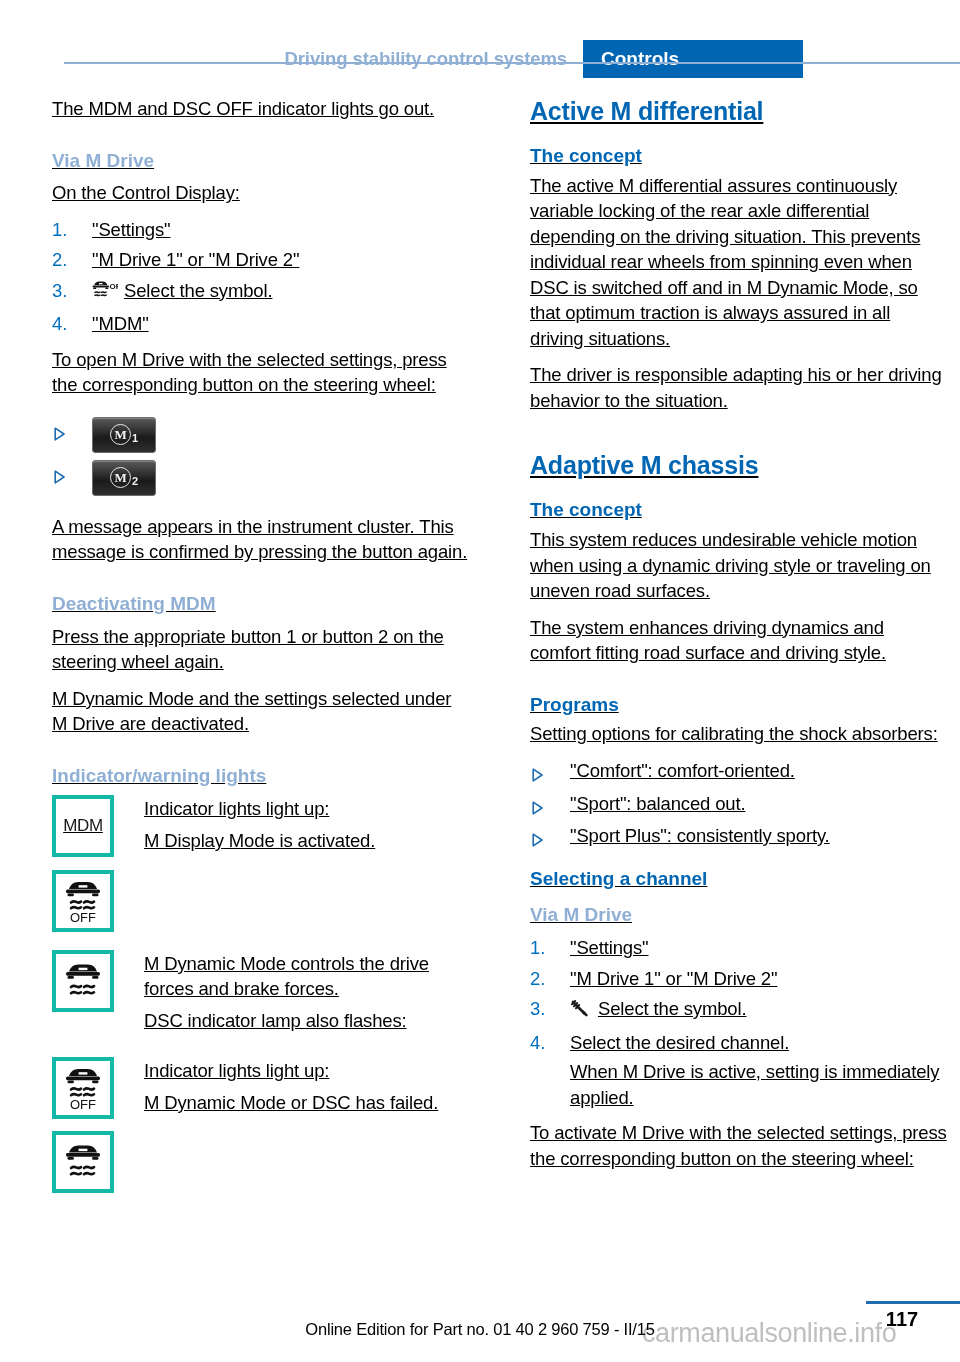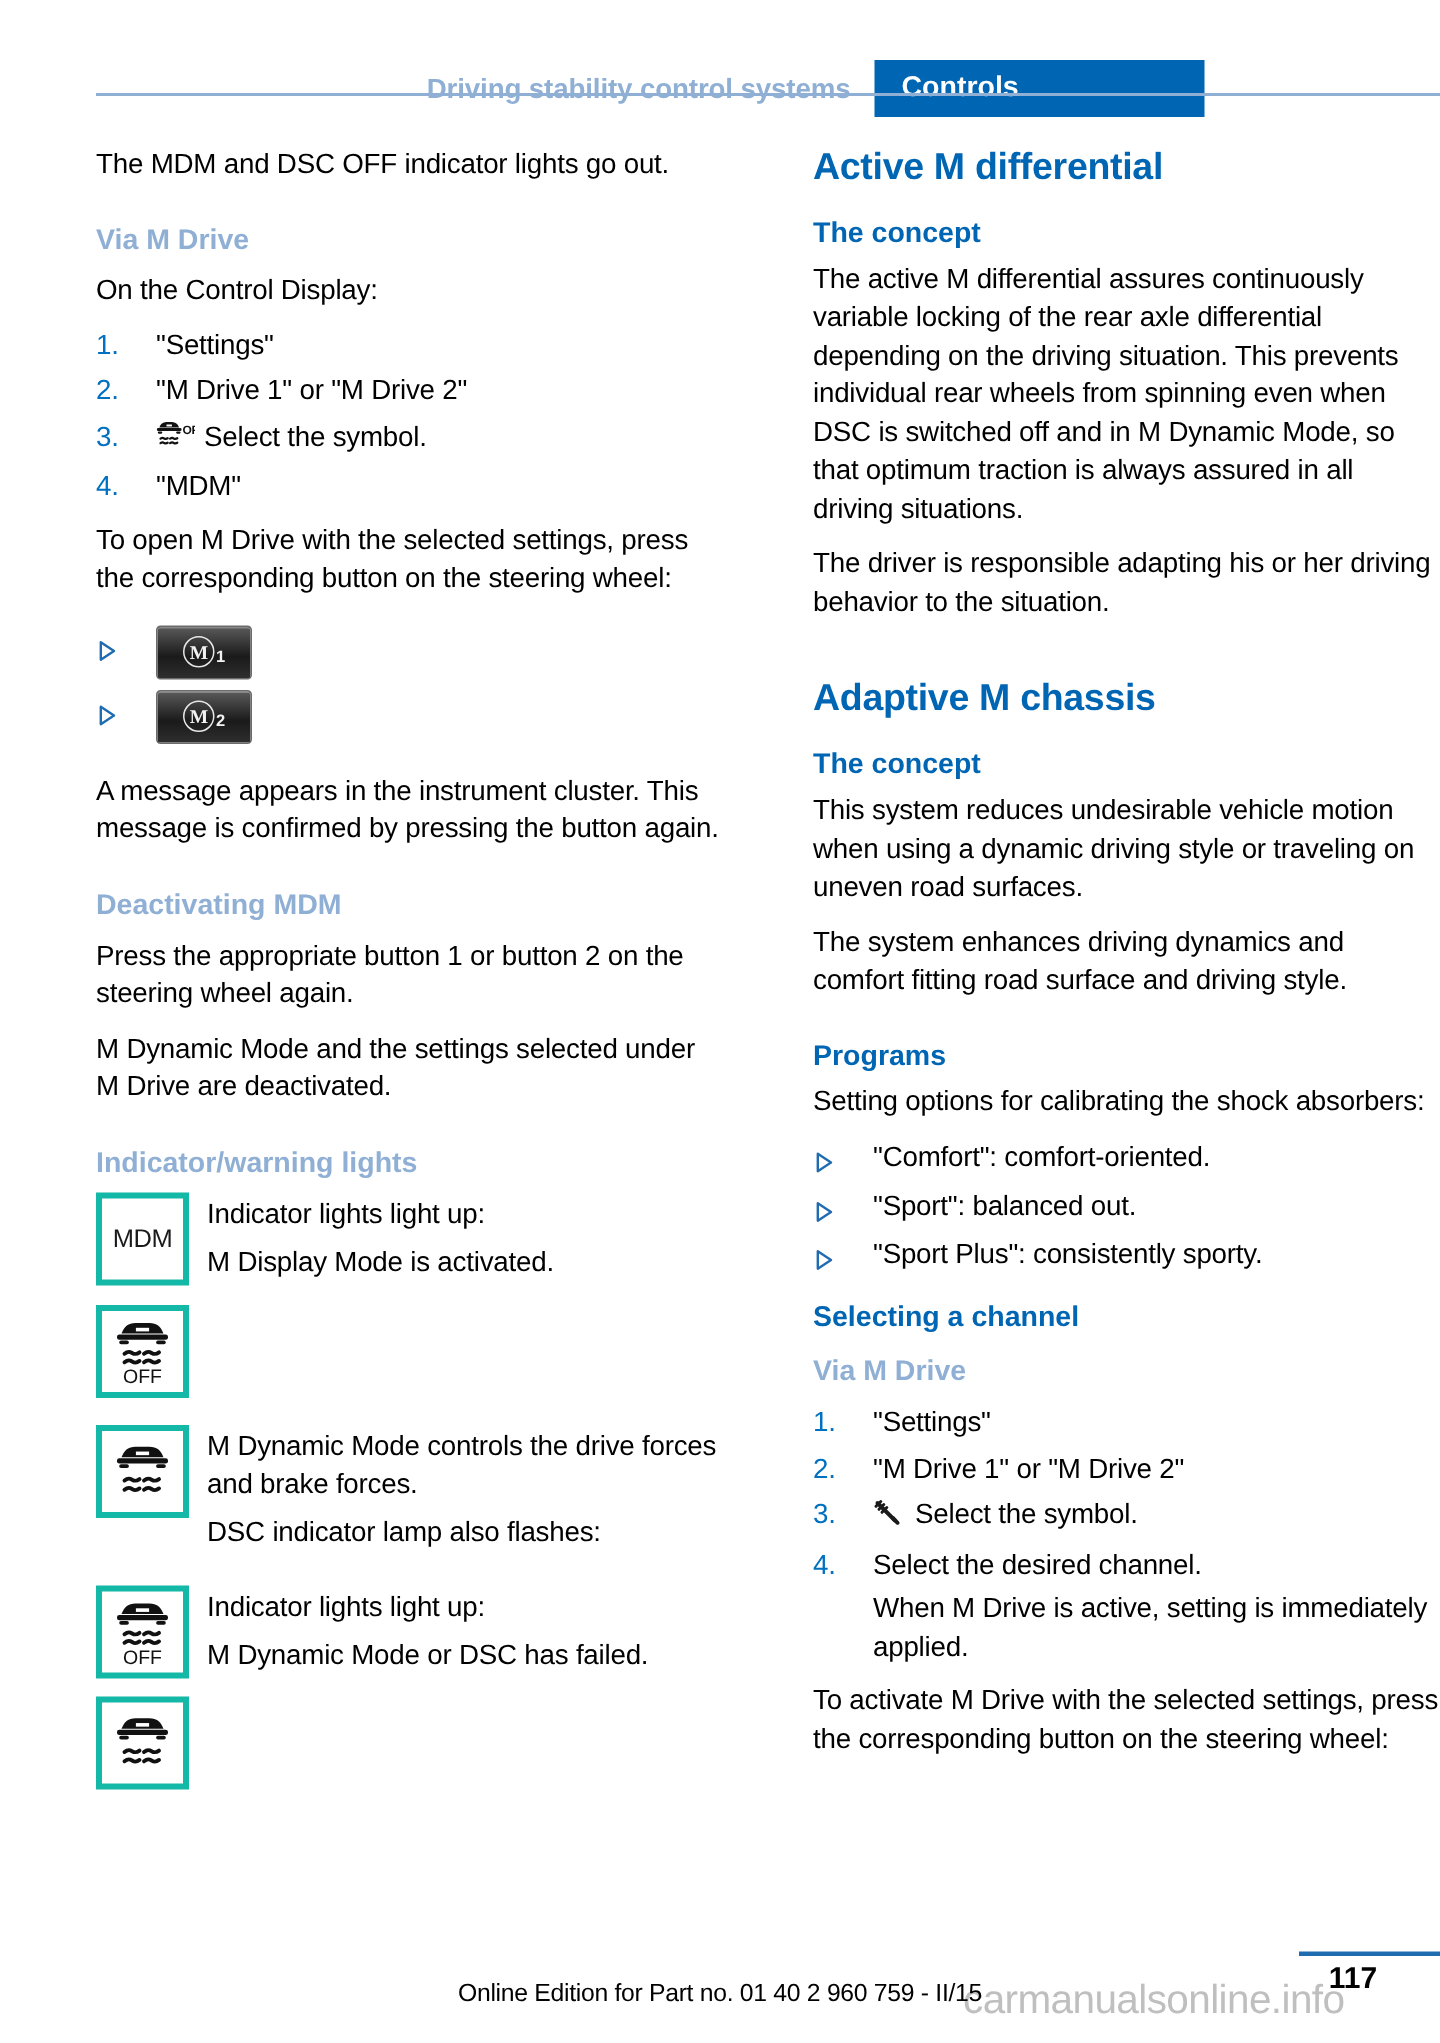--- a/index.html
+++ b/index.html
@@ -56,24 +56,25 @@
     left: 64px;
     width: 896px;
     height: 2px;
     background: #8fafd4;
   }
 
   
   .columns {
     position: absolute;
     top: 96px;
-    left: 64px;
+    left: 52px;
     width: 896px;
     display: flex;
     gap: 60px;
+    text-decoration: underline;
   }
   .col {
     width: 422px;
   }
 
   
   h1.sect-title {
     color: #0066b3;
     font-size: 25px;
     font-weight: bold;
@@ -214,21 +215,21 @@
     height: 62px;
     border: 4px solid #14b8a6;
     box-sizing: border-box;
     flex: 0 0 62px;
     display: flex;
     align-items: center;
     justify-content: center;
     background: #ffffff;
   }
   .ind-text {
-    margin-left: 12px;
+    margin-left: 30px;
     padding-top: 1px;
   }
   .ind-text p {
     font-size: 18.5px;
     line-height: 1.38;
     margin: 0 0 6px 0;
     letter-spacing: -0.15px;
   }
   .ind-label-mdm {
     font-size: 17px;

